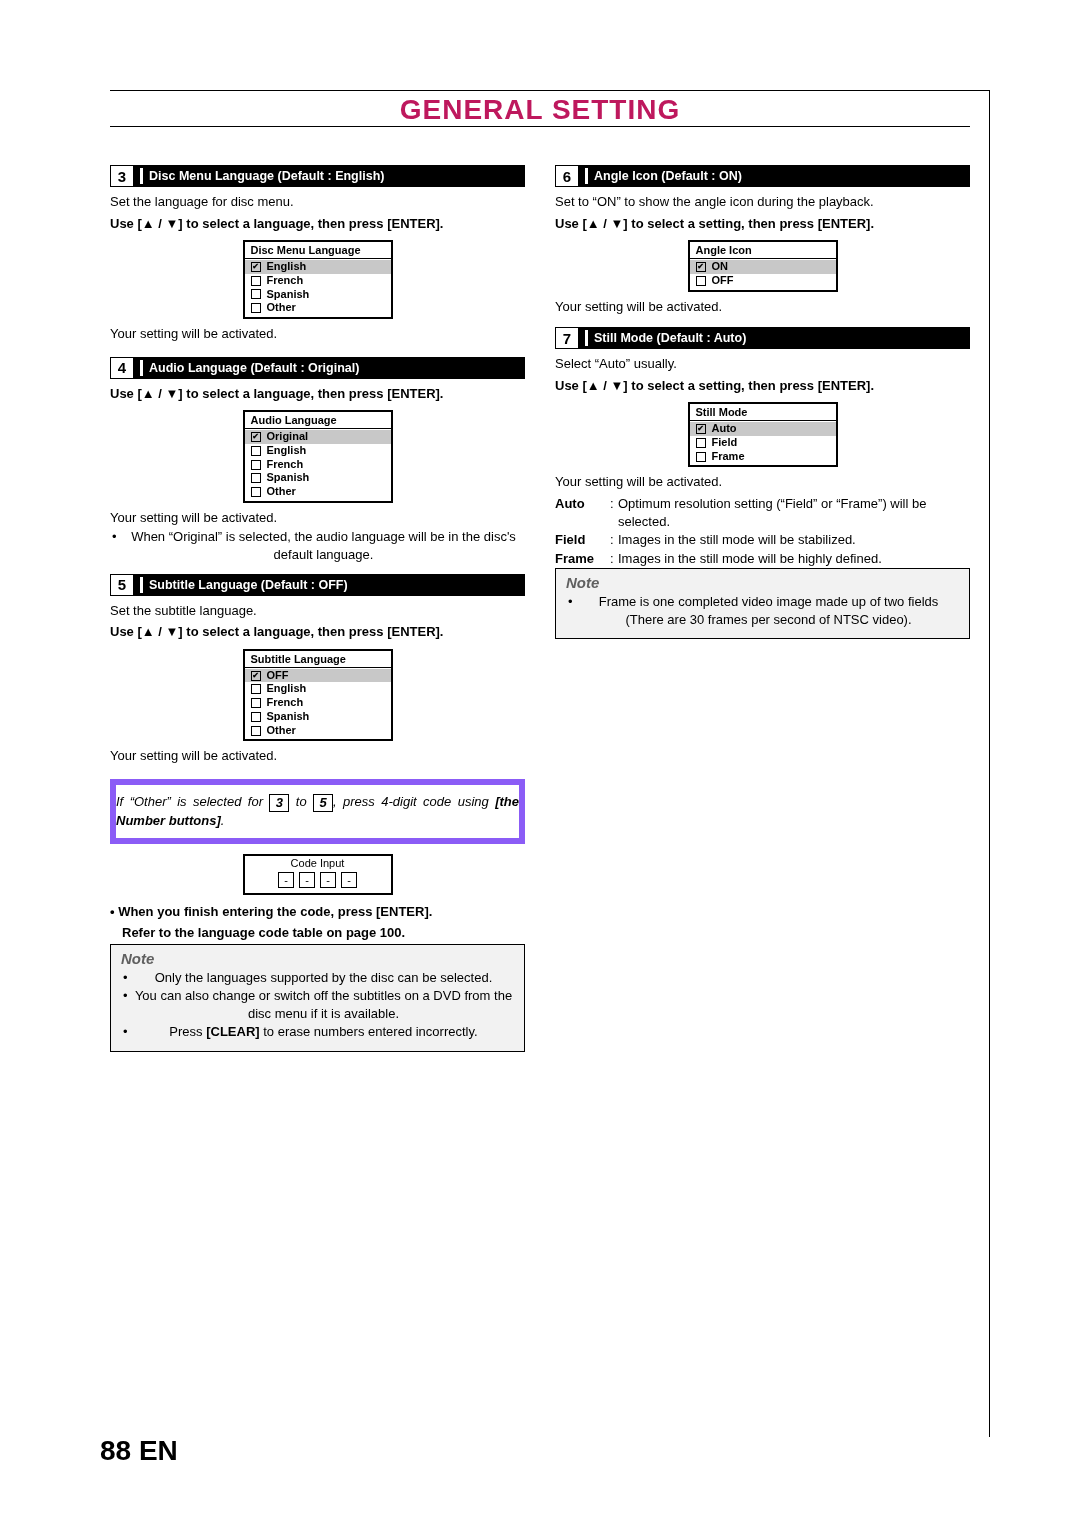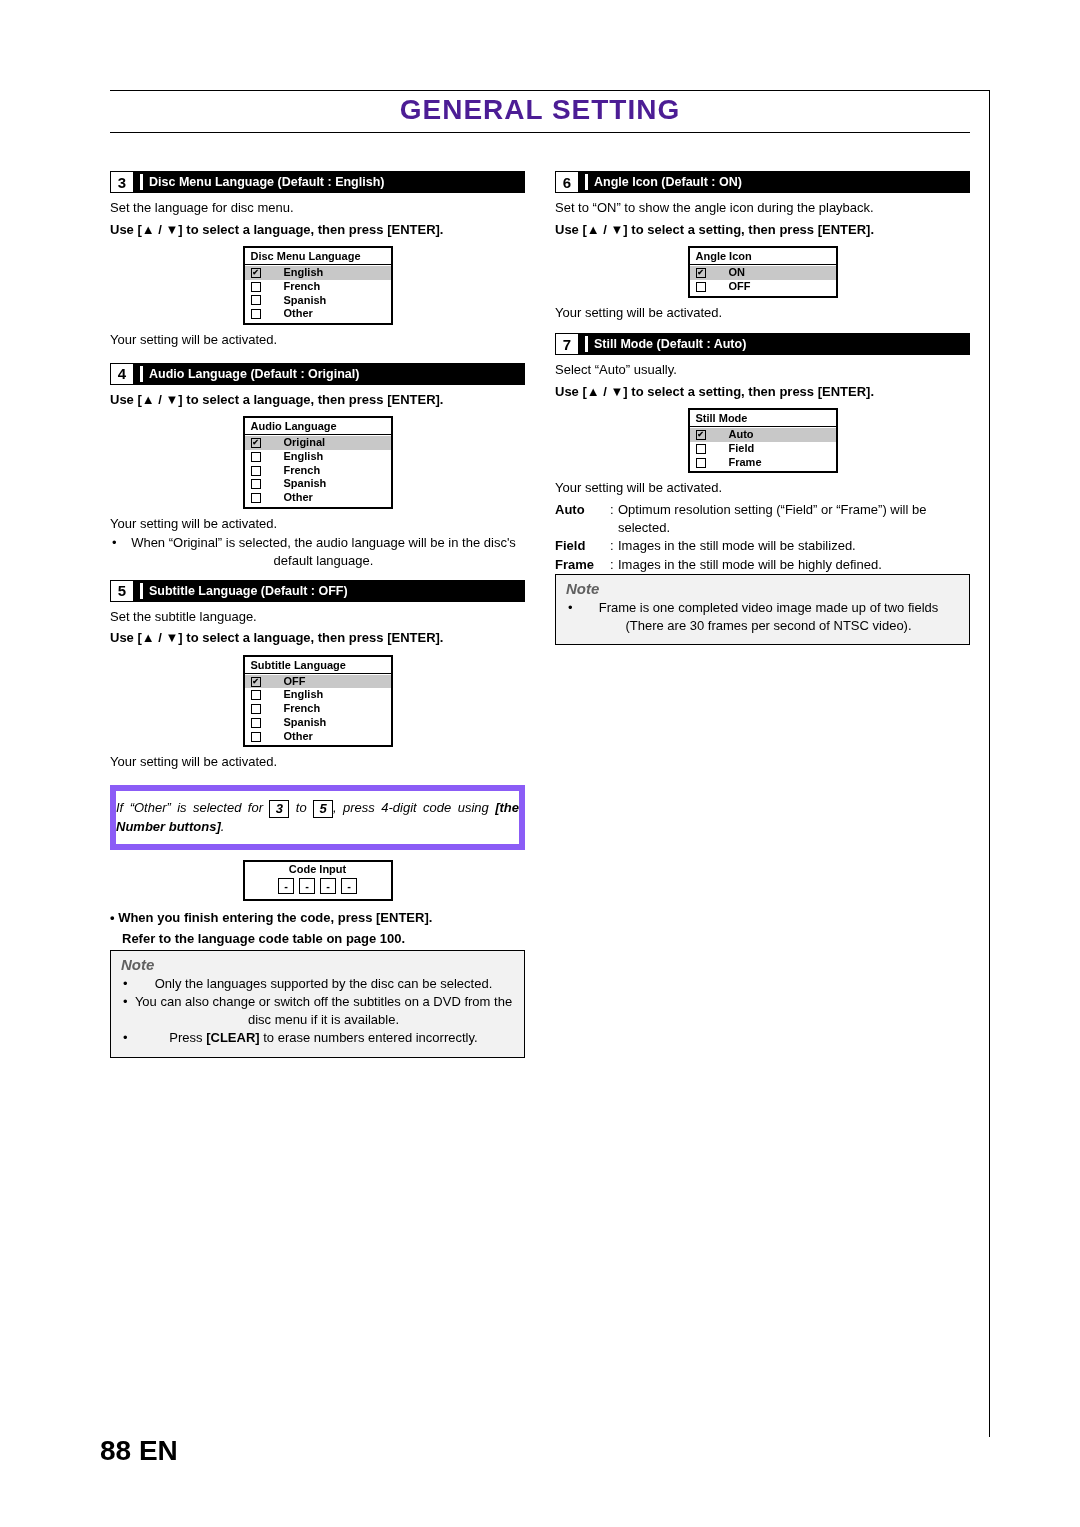--- a/index.html
+++ b/index.html
@@ -12,23 +12,22 @@
     height: 1527px;
     position: relative;
     padding: 80px 90px 40px 90px;
   }
   .page-border-top { border-top: 1px solid #000; position: absolute; left: 110px; right: 90px; top: 90px; }
   .page-border-right { border-right: 1px solid #000; position: absolute; top: 90px; bottom: 90px; right: 90px; }
   .page-title {
     text-align: center;
     font-size: 28px;
     font-weight: bold;
-    color: #4c1d95;
+    color: #be185d;
     letter-spacing: 1px;
-    margin-bottom: 6px;
     padding-top: 14px;
   }
   .title-rule { border-top: 1px solid #000; margin: 0 20px 30px 20px; }
   .columns { display: flex; gap: 30px; padding: 0 20px; }
   .col { flex: 1; min-width: 0; }
 
   .section-header {
     display: flex;
     align-items: stretch;
     margin-top: 8px;
@@ -91,21 +90,20 @@
   }
   .menu-items {
     list-style: none;
     padding: 1px 0 2px 0;
   }
   .menu-items li {
     display: flex;
     align-items: center;
     padding: 0 6px;
     line-height: 1.25;
-    gap: 17px;
   }
   .menu-items li.sel {
     background: #c8c8c8;
   }
   .chk {
     width: 10px; height: 10px;
     border: 1px solid #000;
     margin-right: 6px;
     display: inline-flex;
     align-items: center;
@@ -127,21 +125,21 @@
     line-height: 1.4;
     text-align: justify;
     font-style: italic;
   }
 
   .code-input-box {
     border: 2px solid #000;
     width: 150px;
     margin: 0 auto 8px auto;
     font-size: 11px;
-    font-weight: bold;
+    font-weight: normal;
   }
   .code-title {
     text-align: center;
     padding: 1px 0;
   }
   .code-digits {
     display: flex;
     justify-content: center;
     gap: 5px;
     padding: 2px 0 5px 0;

